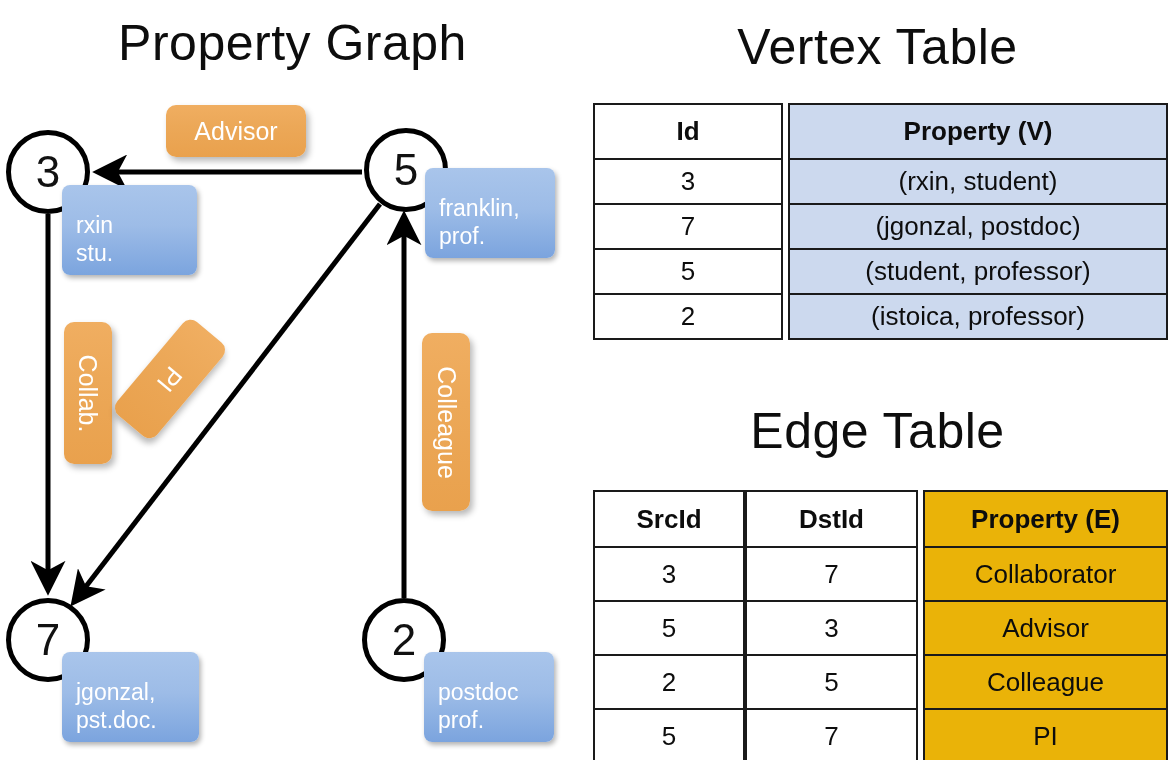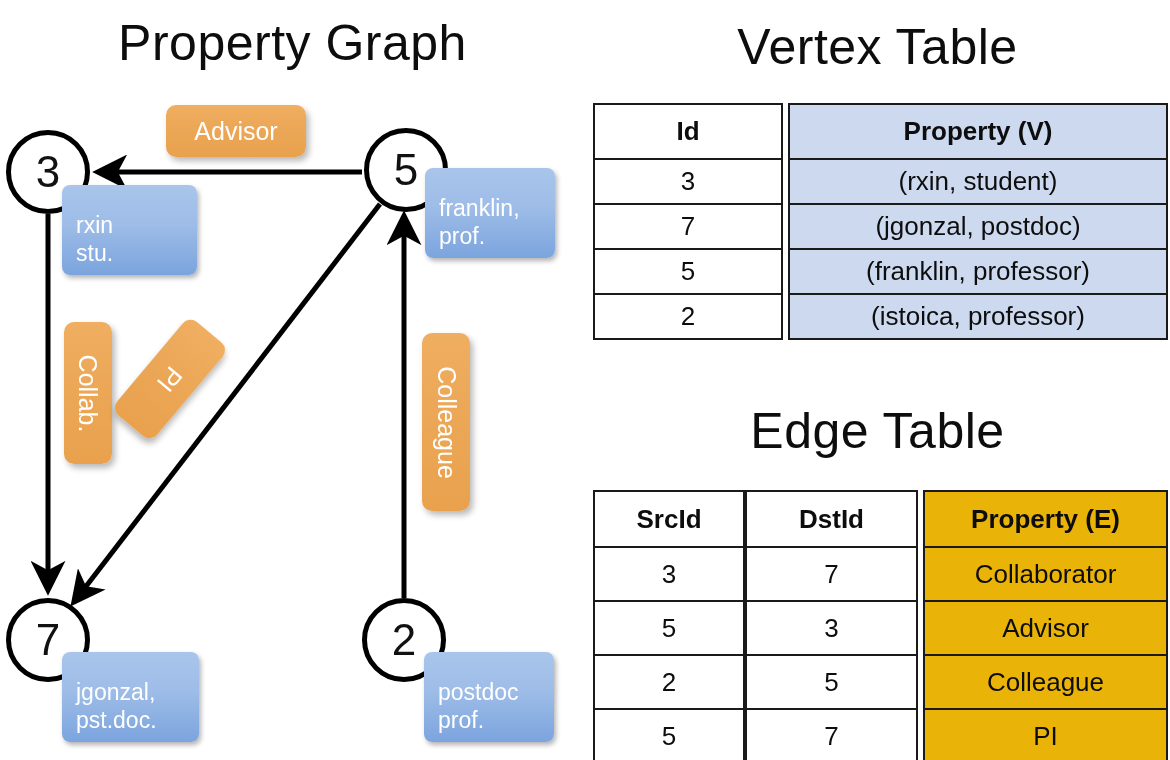--- a/index.html
+++ b/index.html
@@ -260,21 +260,21 @@
       <tr>
     <th class="cell-blue">Property (V)</th>
   </tr>
   <tr>
     <td class="cell-blue">(rxin, student)</td>
   </tr>
   <tr>
     <td class="cell-blue">(jgonzal, postdoc)</td>
   </tr>
   <tr>
-    <td class="cell-blue">(franklin, professor)</td>
+    <td class="cell-blue">(student, professor)</td>
   </tr>
   <tr>
     <td class="cell-blue">(istoica, professor)</td>
   </tr>
 </tbody>
   </table>
 
 <div class="title" id="title-edge-table">Edge Table</div>
 
 <table class="tbl" id="edge-src-table">

